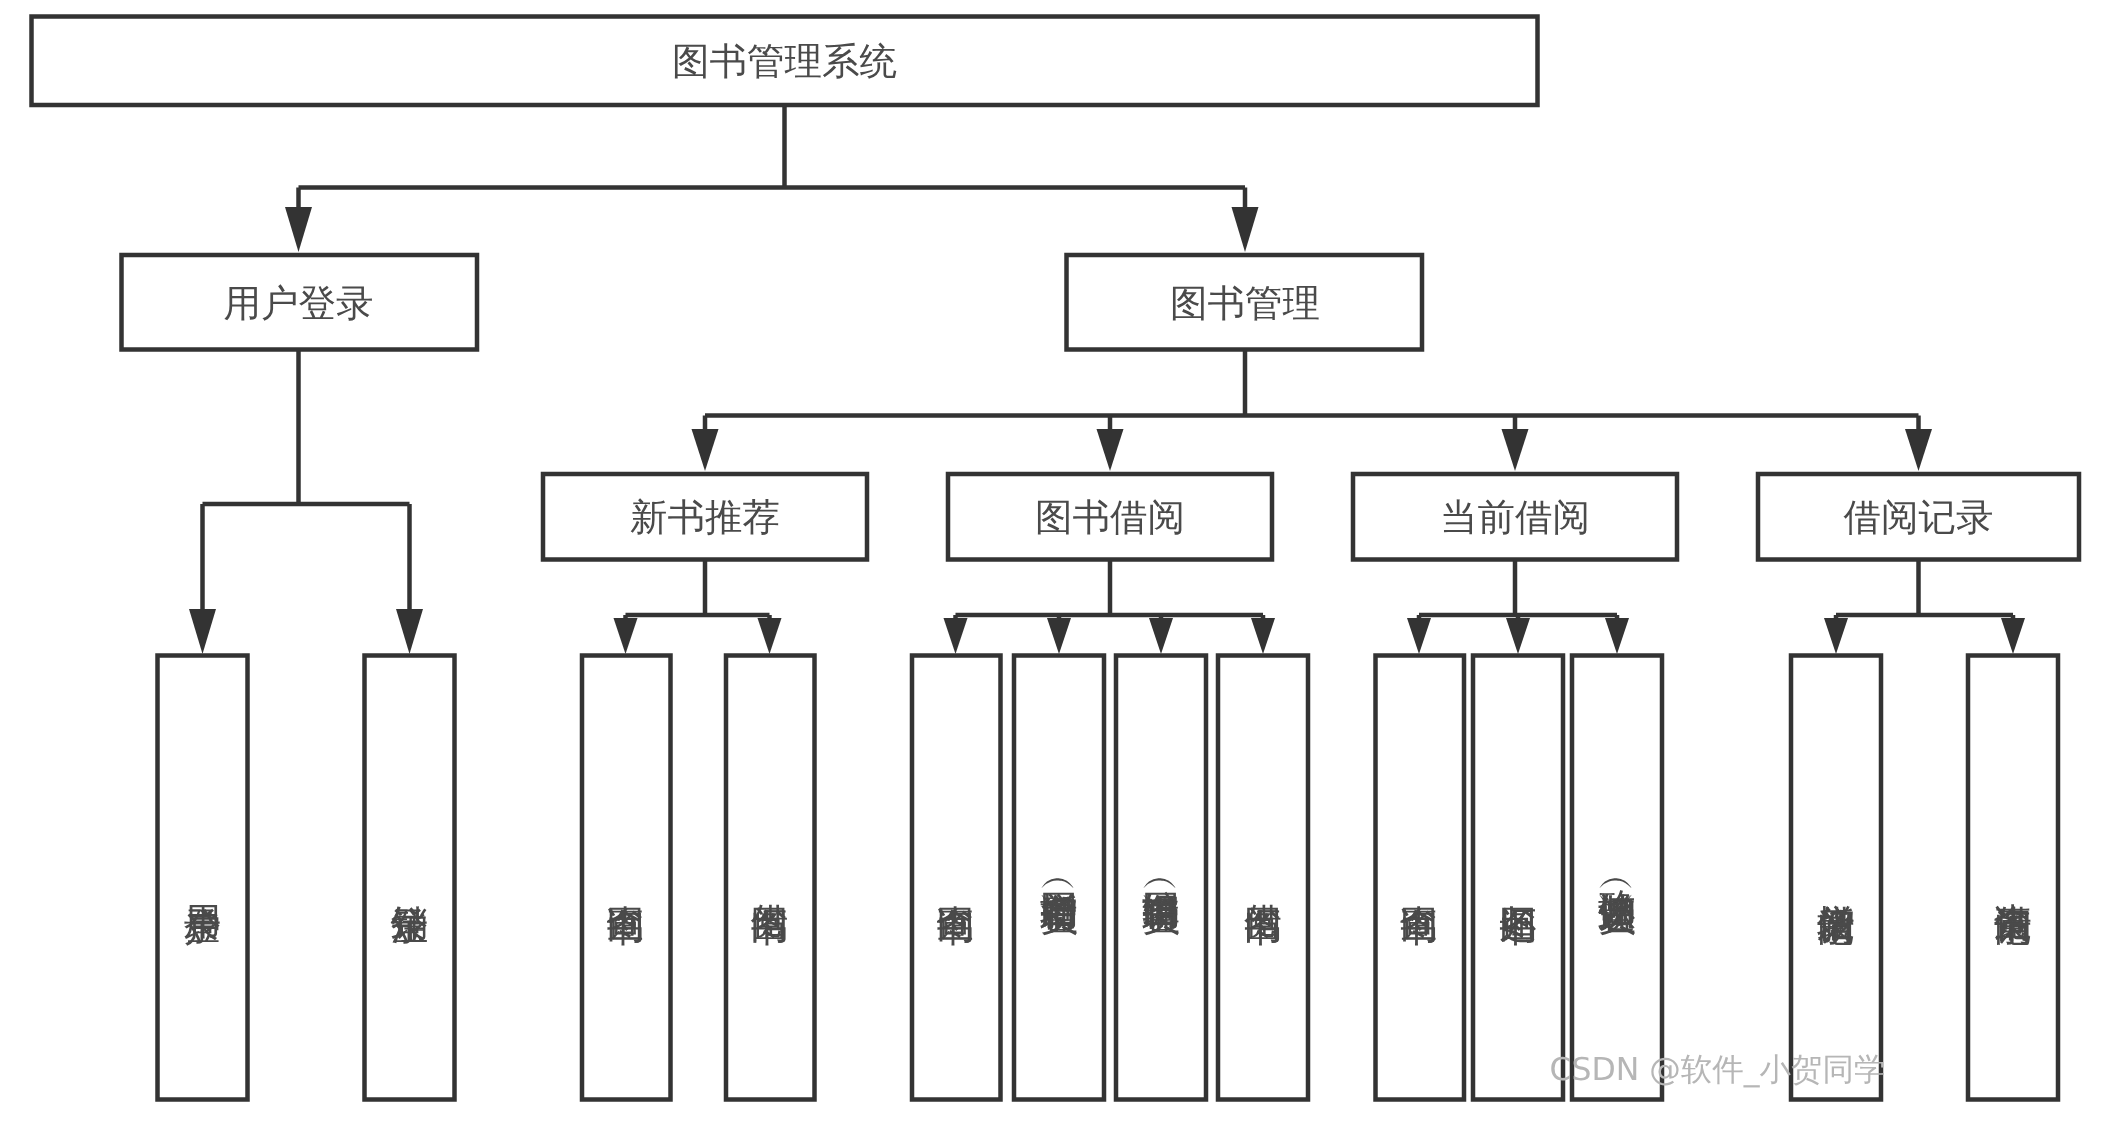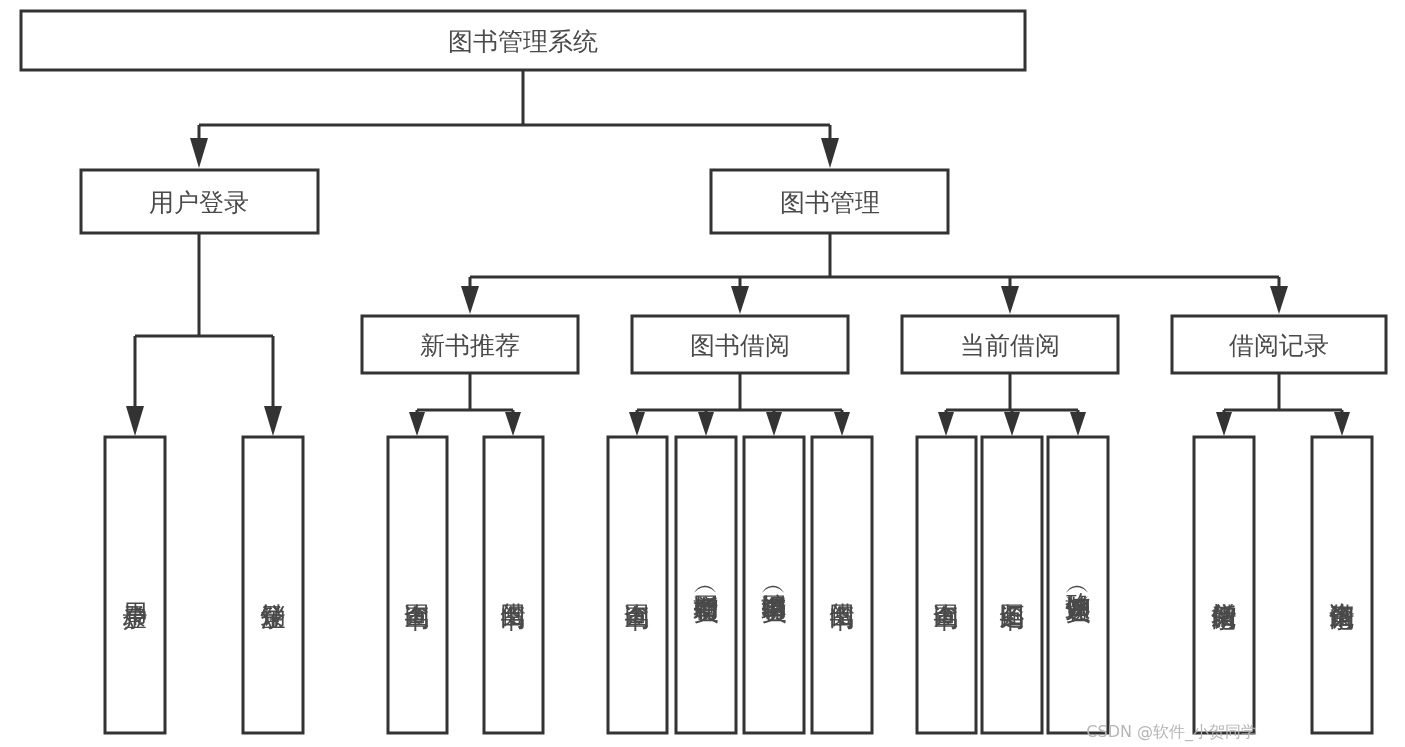--- a/index.html
+++ b/index.html
@@ -53,23 +53,23 @@
   }
   .label-v {
     font-size: 25px;
     writing-mode: vertical-rl;
     text-orientation: upright;
     letter-spacing: 1px;
   }
   .watermark {
     position: absolute;
     right: 10px;
-    bottom: 4px;
+    bottom: 20px;
     font-family: "DejaVu Sans", "Liberation Sans", sans-serif;
-    font-size: 16px;
+    font-size: 21px;
     color: #b6b6b6;
     white-space: nowrap;
     pointer-events: none;
   }
 </style>
 </head>
 <body>
 
 <div id="diagram-root">
 

